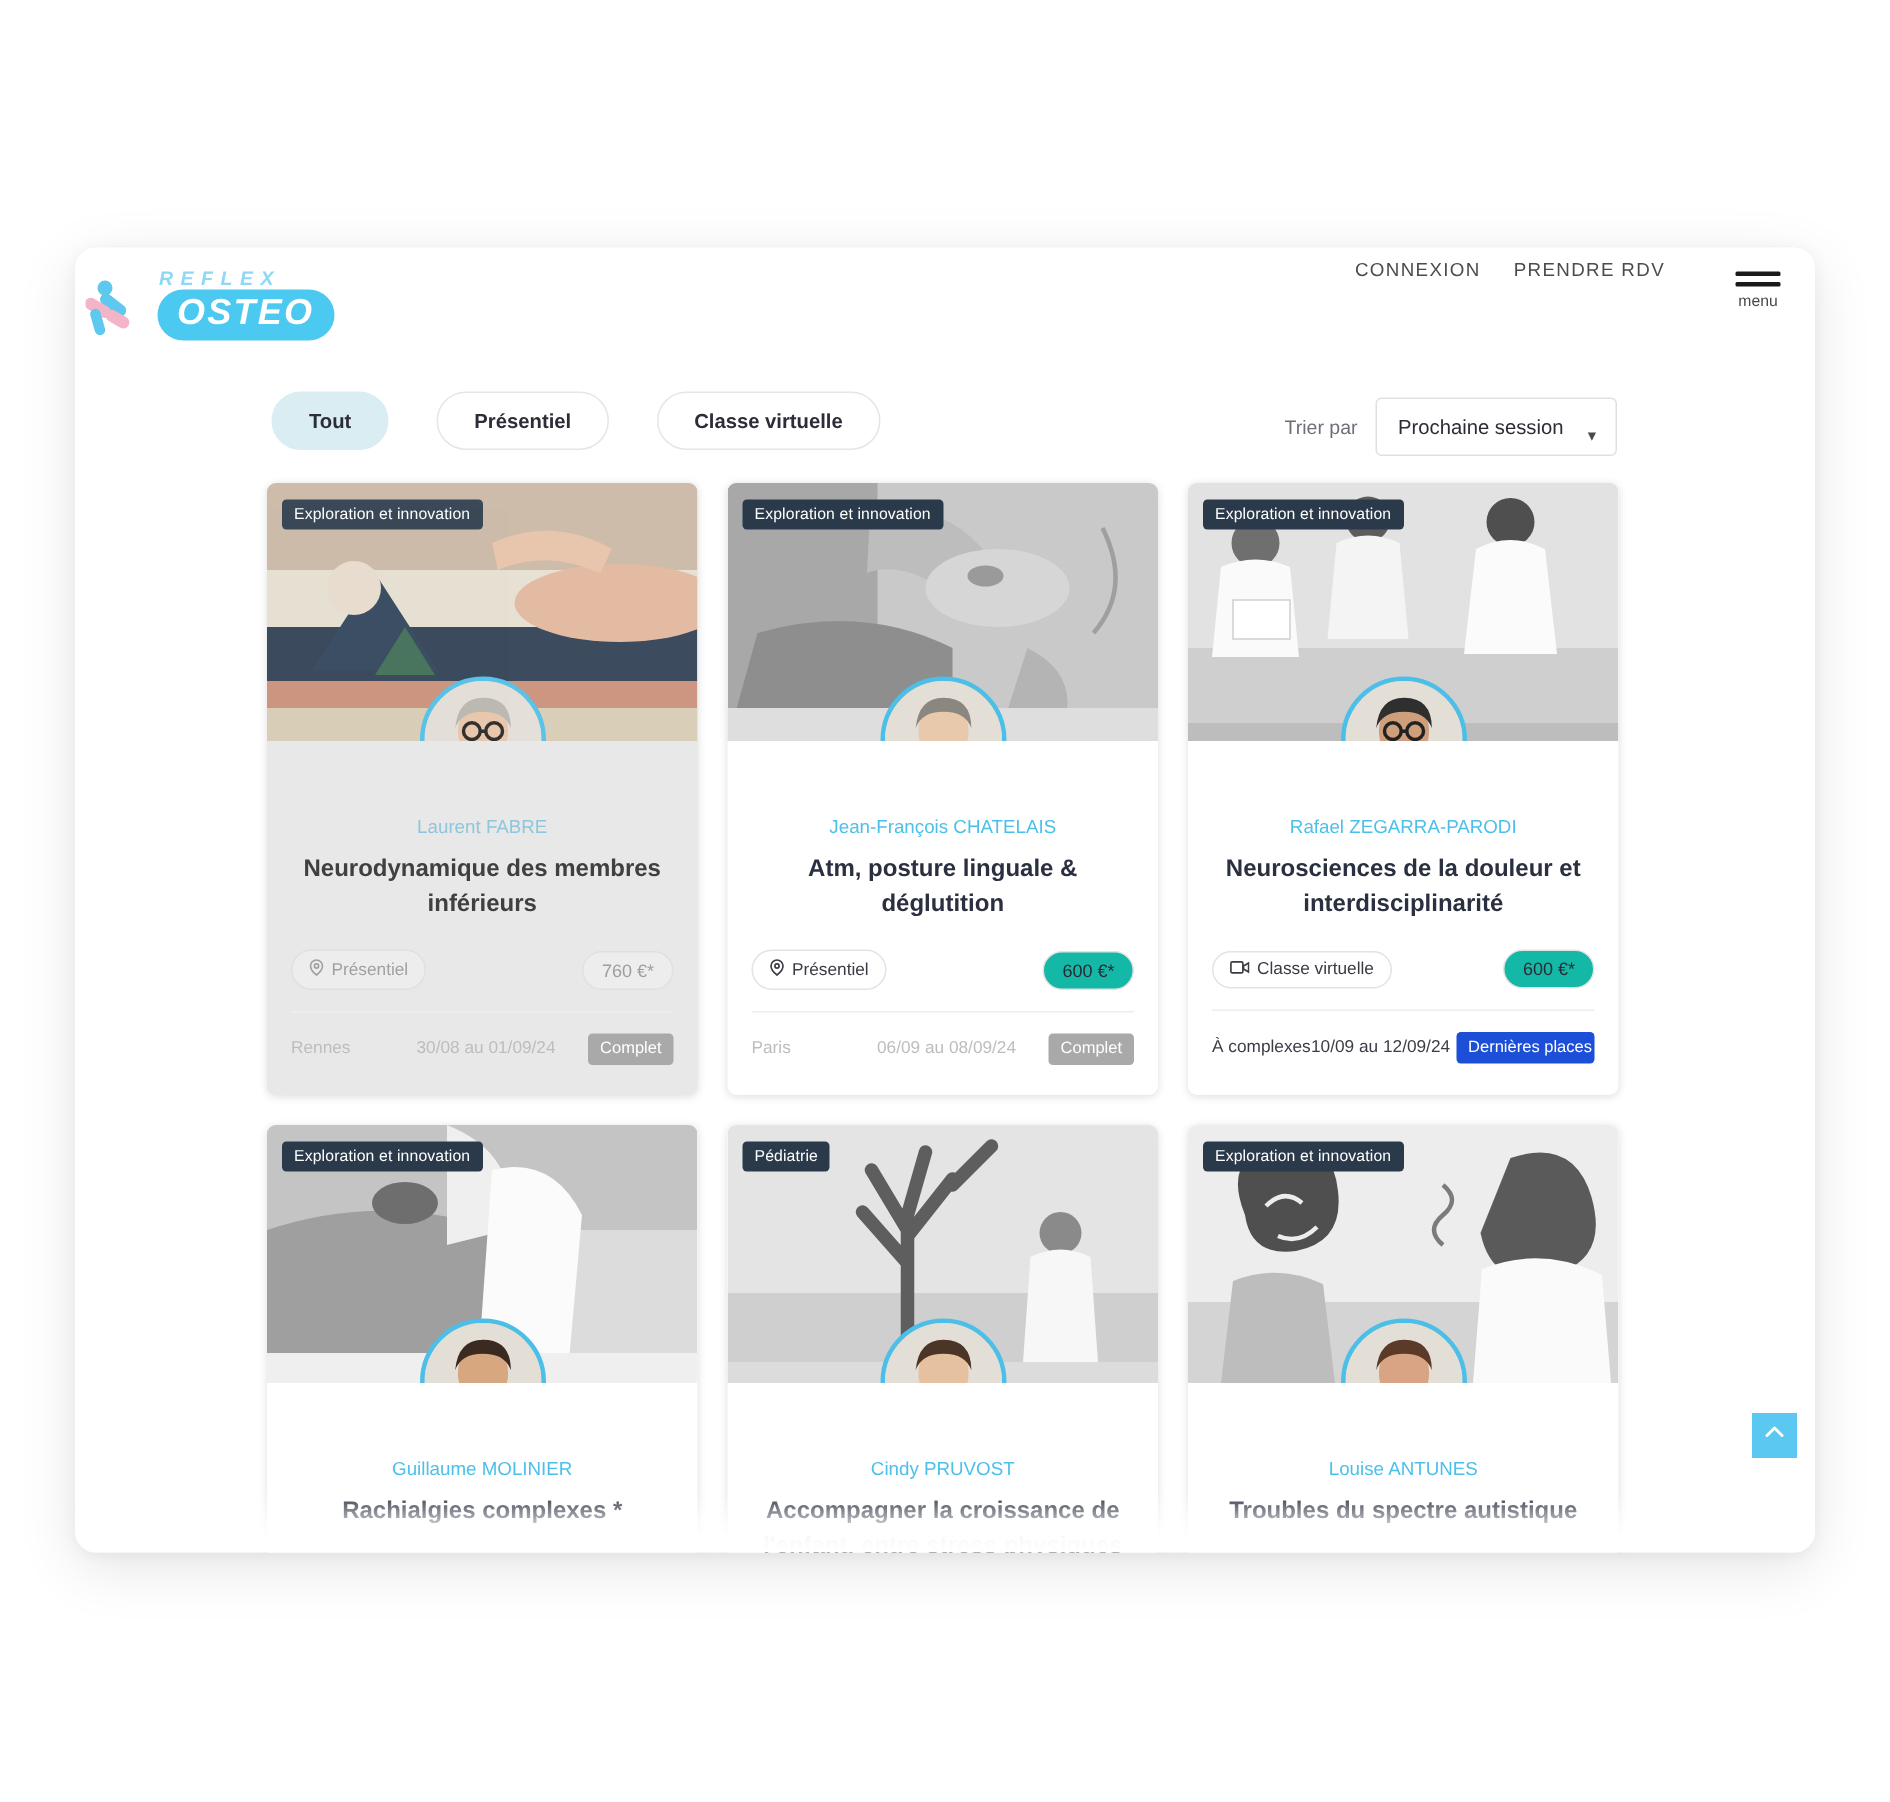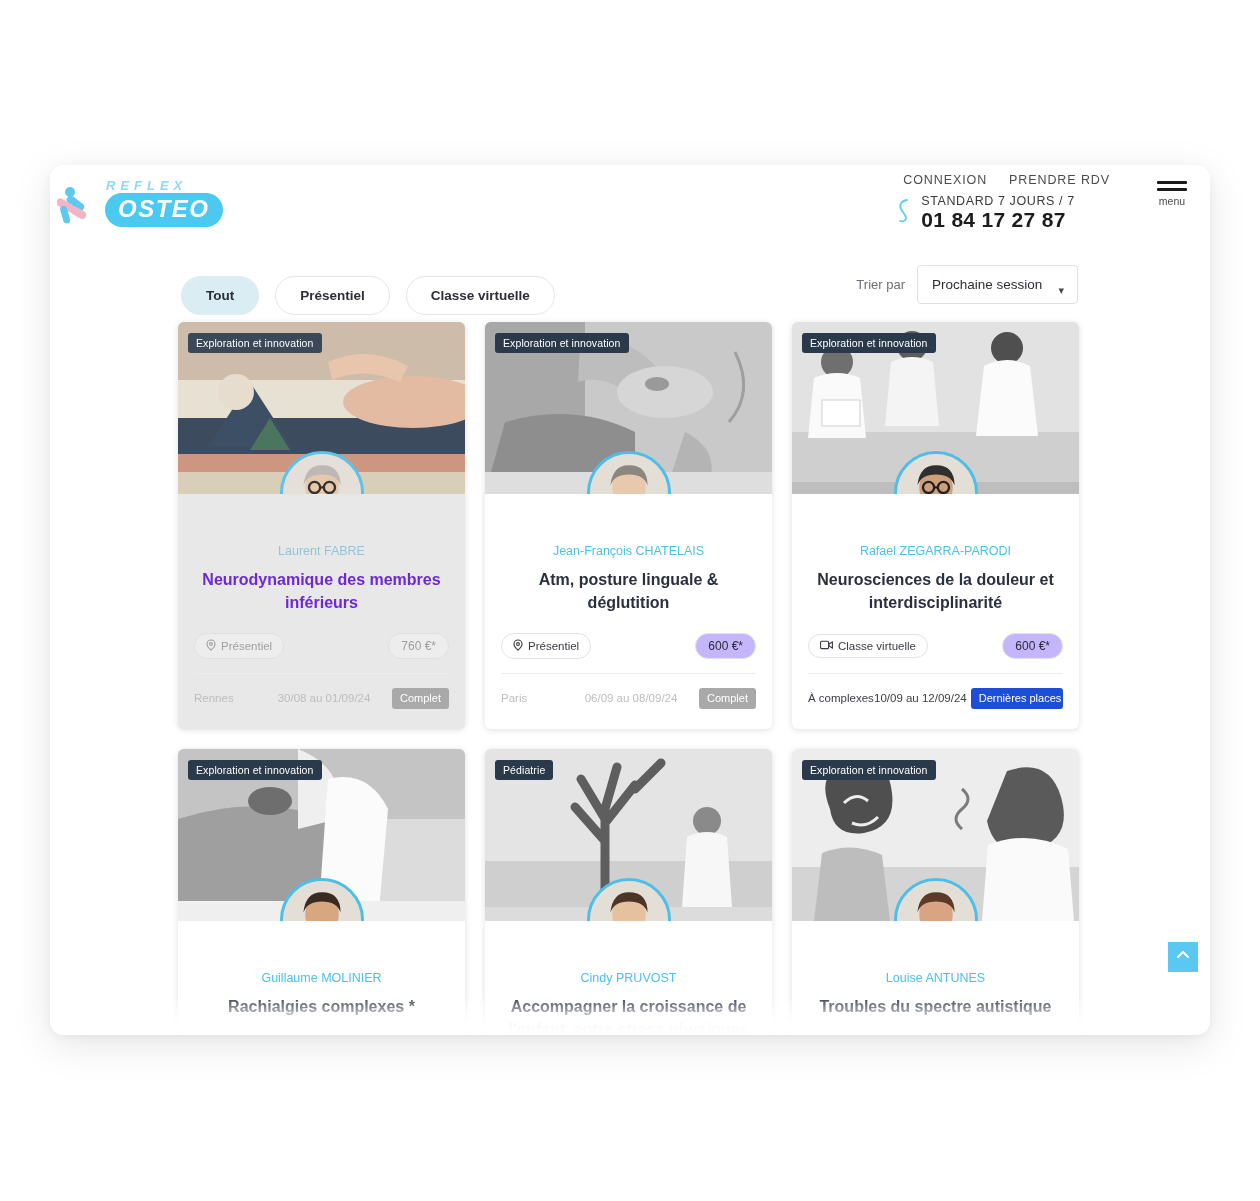--- a/index.html
+++ b/index.html
@@ -117,23 +117,23 @@
     border-radius: 1px;
   }
   .menu-label {
     margin-top: 4px;
     font-size: 10.5px;
     color: #4a4a4a;
   }
   .pills {
     position: absolute;
     left: 131px;
-    top: 111px;
-    display: flex;
-    gap: 16px;
+    top: 96px;
+    display: flex;
+    gap: 32px;
     align-items: flex-end;
   }
   .pill {
     border-radius: 22px;
     border: 1px solid #e6e6e6;
     background: #ffffff;
     padding: 11px 24px;
     font-size: 13.5px;
     font-weight: 700;
     color: #2d2d3a;
@@ -252,21 +252,21 @@
   .card.disabled .trainer { color: #8fc6dd; }
 
   .course-title {
     text-align: center;
     font-size: 16px;
     font-weight: 700;
     color: #2b3040;
     line-height: 1.45;
     min-height: 48px;
   }
-  .card.disabled .course-title { color: #6d28d9; }
+  .card.disabled .course-title { color: #404040; }
 
   .meta-row {
     display: flex;
     align-items: center;
     justify-content: space-between;
     margin-top: 17px;
     padding-bottom: 14px;
     border-bottom: 1px solid #ededed;
   }
   .chip {
@@ -281,21 +281,21 @@
     background: #ffffff;
   }
   .card.disabled .chip { color: #a0a0a0; background: #ededed; border-color: #e0e0e0; }
   .chip svg { flex: 0 0 auto; }
   .price {
     border: 1px solid #e3e3e3;
     border-radius: 16px;
     padding: 5px 12px;
     font-size: 12px;
     color: #2b2b33;
-    background: #c4b5fd;
+    background: #14b8a6;
     white-space: nowrap;
   }
   .card.disabled .price { color: #9e9e9e; background: #ededed; border-color: #e0e0e0; }
 
   .sessions { padding: 10px 0 16px 0; }
   .session {
     display: grid;
     grid-template-columns: 62px 1fr auto;
     align-items: center;
     column-gap: 4px;
@@ -368,31 +368,20 @@
       <span class="logo-text">
         <span class="logo-reflex">REFLEX</span>
         <span class="logo-osteo">OSTEO</span>
       </span>
     </div>
 
     <div class="header-right">
       <div class="header-links">
         <a href="#">CONNEXION</a>
         <a href="#">PRENDRE RDV</a>
-      </div>
-      <div class="phone-block">
-        <span class="phone-icon">
-          <svg width="17" height="26" viewBox="0 0 17 26" fill="none" stroke="#5ecbf0" stroke-width="1.8" stroke-linecap="round">
-            <path d="M10 2 C4 3 2 7 4 11 C6 15 9 17 9 20 C9 23 6 24 3 23"></path>
-          </svg>
-        </span>
-        <span class="phone-texts">
-          <span class="phone-standard" style="display:block">STANDARD 7 JOURS / 7</span>
-          <span class="phone-number" style="display:block">01 84 17 27 87</span>
-        </span>
       </div>
     </div>
 
     <div class="menu-button">
       <span class="menu-bars">
         <span></span>
           <span></span>
       </span>
       <span class="menu-label">menu</span>
     </div>

